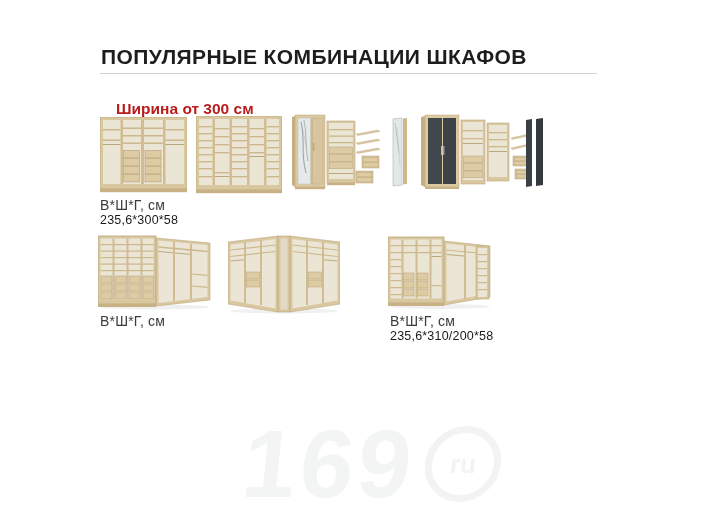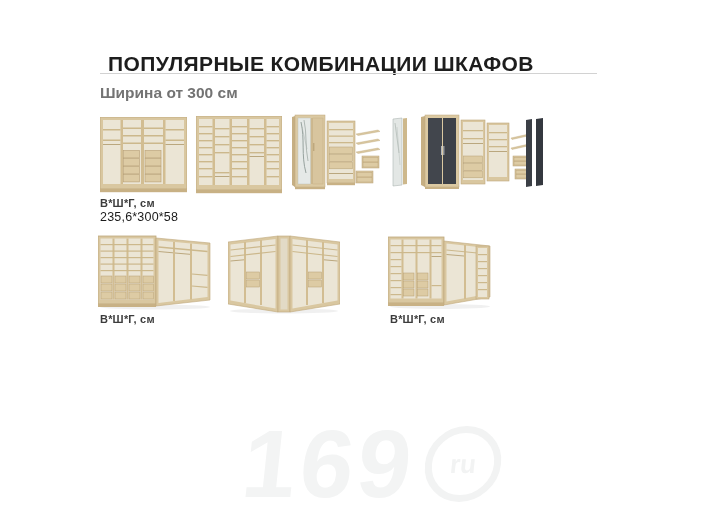--- a/index.html
+++ b/index.html
@@ -1,34 +1,34 @@
 <!DOCTYPE html>
 <html><head>
 <meta charset="utf-8">
 <style>
   html,body{margin:0;padding:0;background:#fff;}
   .canvas{
     position:relative;width:702px;height:523px;background:#ffffff;overflow:hidden;
     font-family:"Liberation Sans", sans-serif;
   }
   .page-title{
-    position:absolute;left:100px;top:44px;margin:8px;
+    position:absolute;left:100px;top:44px;margin:1px;
     font-size:21px;font-weight:bold;color:#1d1d1d;letter-spacing:.4px;white-space:nowrap;
   }
   .title-divider{
     position:absolute;left:100px;top:73px;width:497px;height:1px;background:#d2d2d2;
   }
   .section-subtitle{
-    position:absolute;left:100px;top:84px;margin:0;
-    font-size:15.5px;font-weight:bold;color:#737373;white-space:nowrap;
+    position:absolute;left:100px;top:84px;margin:16px;
+    font-size:15.5px;font-weight:bold;color:#b91c1c;white-space:nowrap;
   }
   .product{position:absolute;line-height:0;cursor:pointer;}
   .product svg{display:block;}
   .dims{position:absolute;line-height:1.15;}
-  .dims .cap{font-size:11px;color:#3c3c3c;letter-spacing:.2px;font-weight:bold;}
+  .dims .cap{font-size:14px;color:#3c3c3c;letter-spacing:.2px;}
   .dims .val{font-size:12.5px;font-weight:normal;color:#1b1b1b;letter-spacing:.2px;}
   .watermark{
     position:absolute;left:243px;top:418px;width:220px;height:92px;
     display:flex;align-items:center;gap:10px;transform:skewX(-6deg);
     user-select:none;pointer-events:none;
   }
   .wm-digits{
     font-size:96px;font-weight:bold;color:#f3f4f4;letter-spacing:4px;line-height:86px;
   }
   .wm-circle{
@@ -337,20 +337,21 @@
       </g>
     </svg>
   </div>
 
   <div class="dims" style="left:100px;top:313px">
     <div class="cap">В*Ш*Г, см</div>
   </div>
 
   <div class="dims" style="left:390px;top:313px">
     <div class="cap">В*Ш*Г, см</div>
+    <div class="val">235,6*310/200*58</div>
   </div>
 
   <div class="watermark">
     <span class="wm-digits">169</span>
     <span class="wm-circle">
       <span>ru</span>
     </span>
   </div>
 
 </div>

